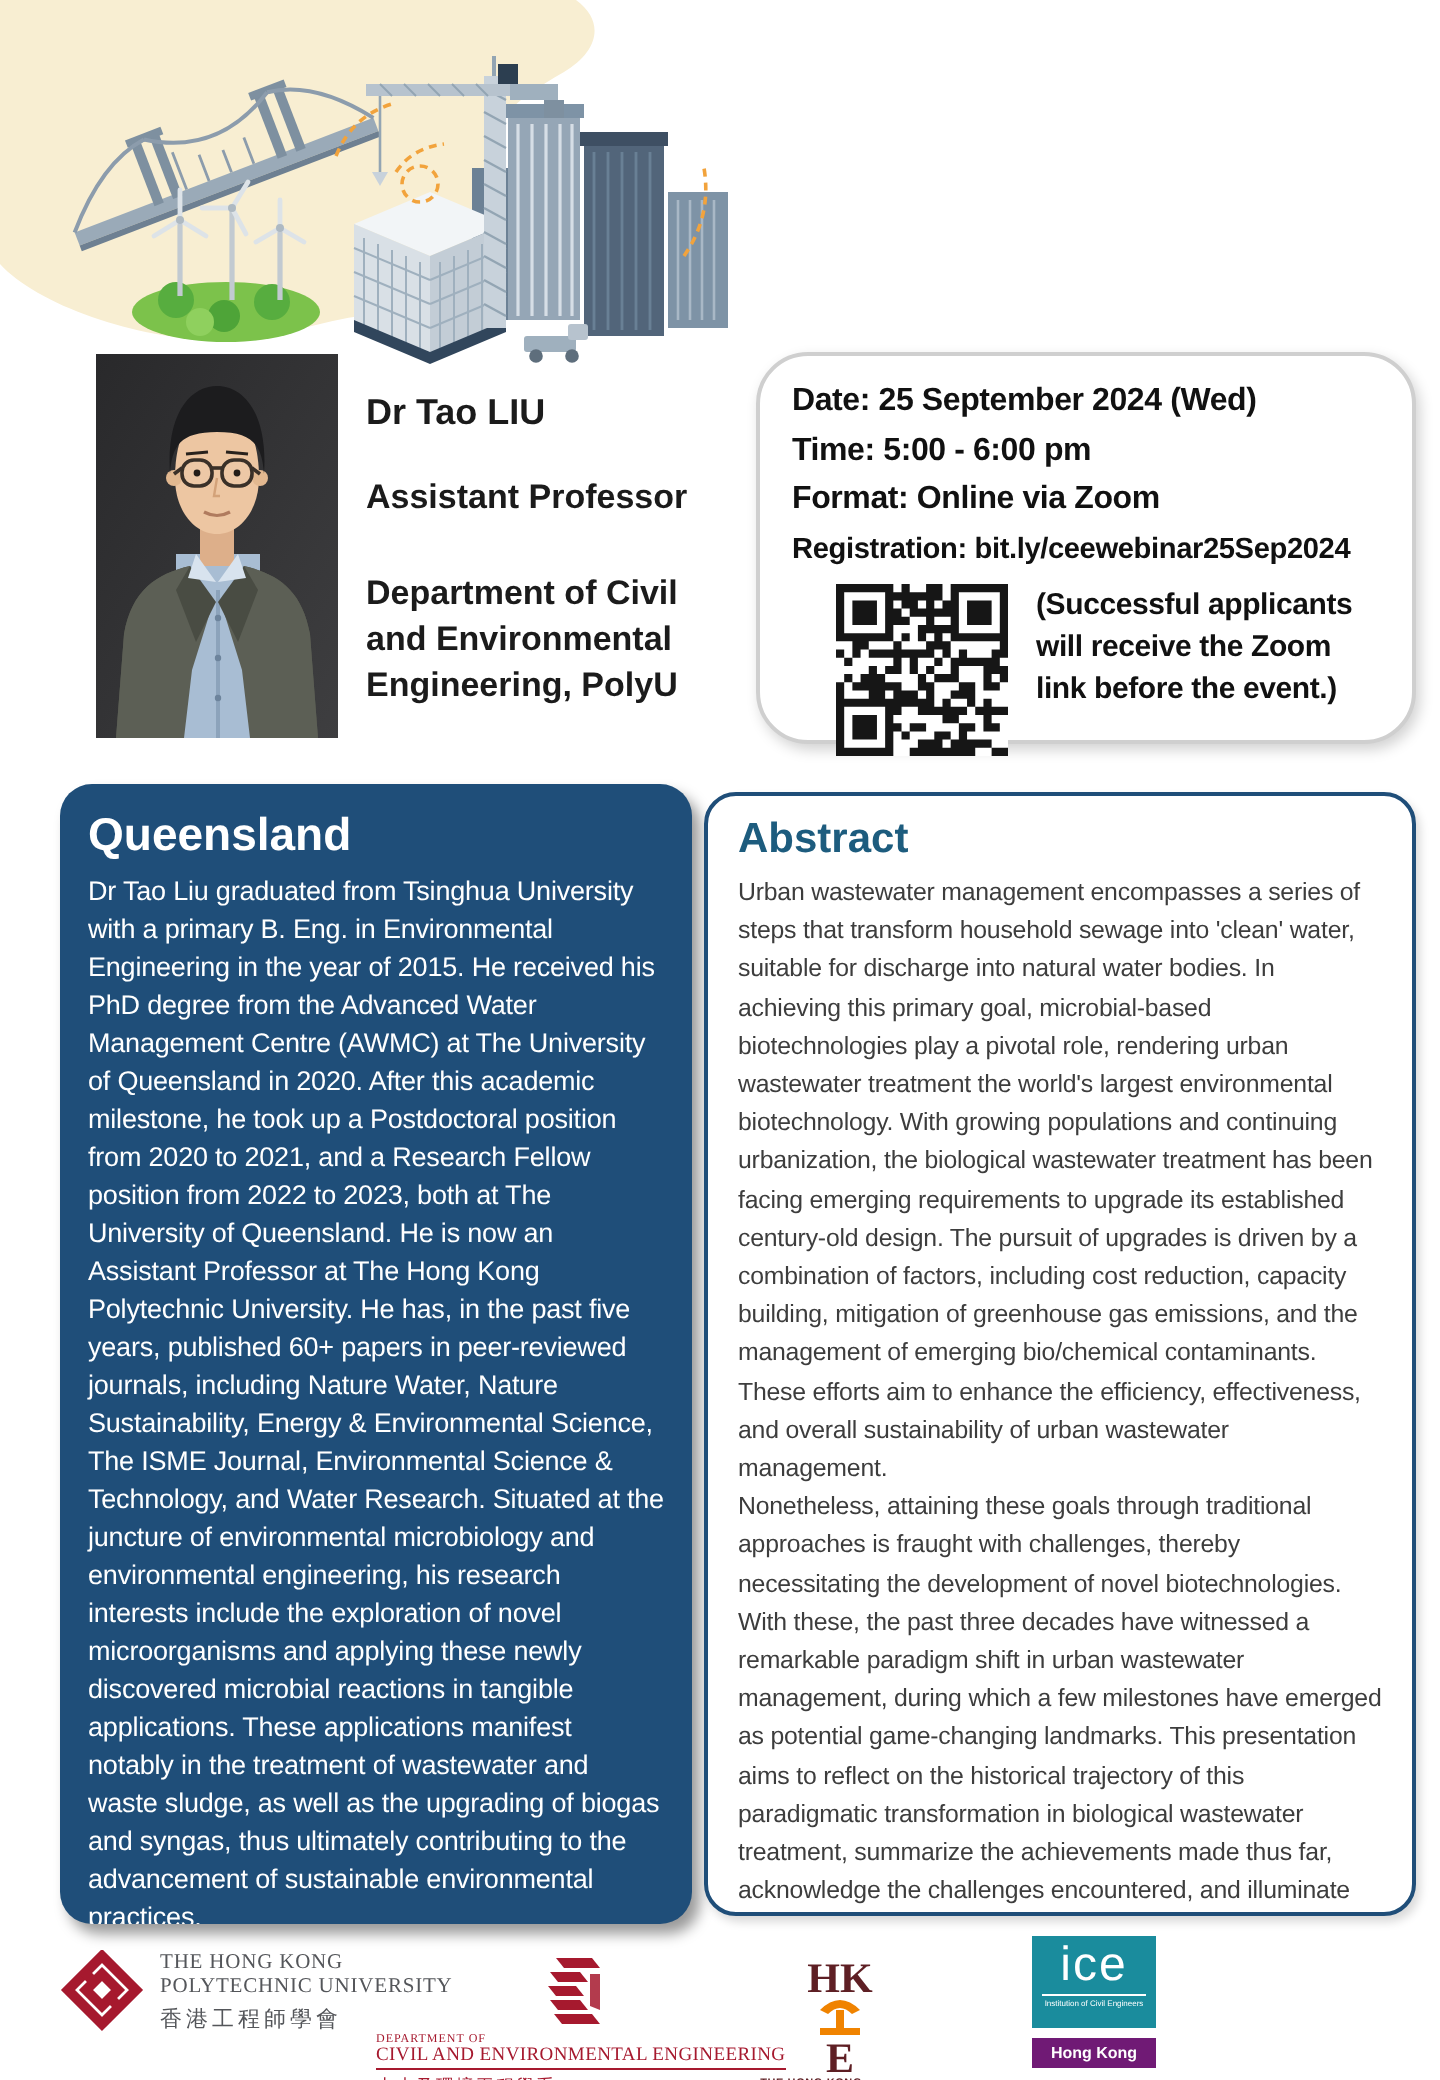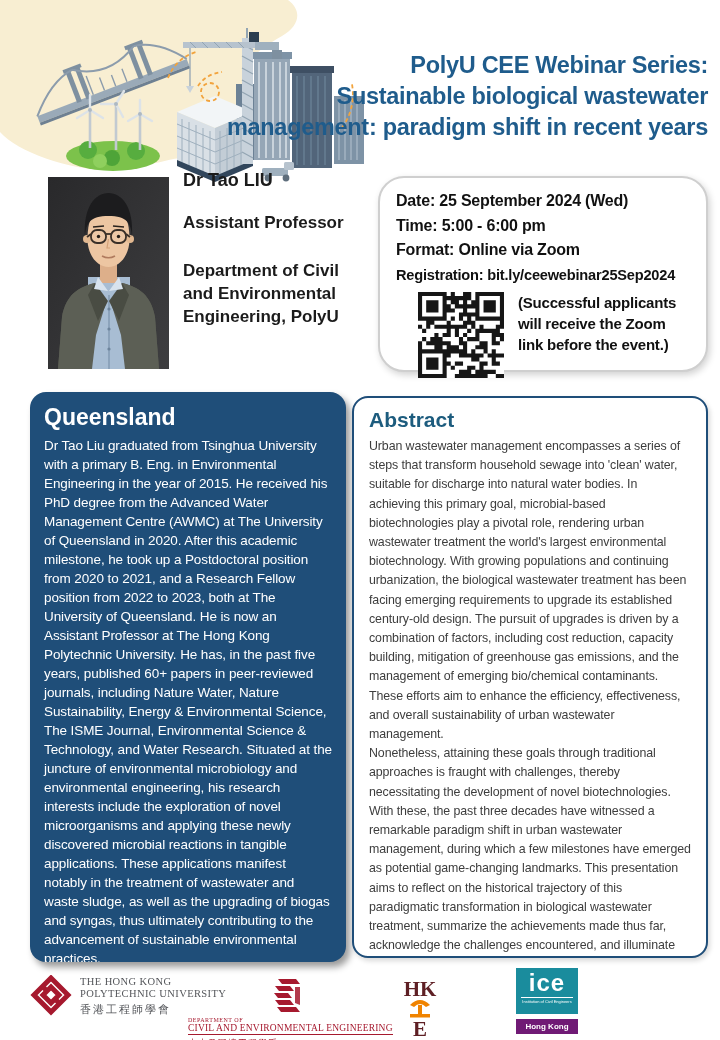--- a/index.html
+++ b/index.html
@@ -8,21 +8,21 @@
     font-family:"Liberation Sans","DejaVu Sans",sans-serif;
   }
   
   .hero-illustration{position:absolute;top:0;left:0;width:400px;height:190px;}
   .title-block{
     position:absolute;top:50px;right:12px;width:560px;text-align:right;
     font-weight:bold;color:#1F5C8C;font-size:23.5px;line-height:31px;letter-spacing:-0.3px;
   }
   
   .speaker-photo{position:absolute;left:48px;top:177px;width:121px;height:192px;}
-  .speaker-info{position:absolute;left:183px;top:170px;width:185px;color:#1b1b1b;font-weight:bold;}
+  .speaker-info{position:absolute;left:183px;top:196px;width:185px;color:#1b1b1b;font-weight:bold;}
   .speaker-name{font-size:18px;margin-bottom:22px;}
   .speaker-role{font-size:17px;margin-bottom:26px;}
   .speaker-affiliation{font-size:17px;line-height:23px;}
   
   .event-card{
     position:absolute;left:378px;top:176px;width:330px;height:196px;box-sizing:border-box;
     background:#fff;border:2px solid #cfcfcf;border-radius:26px;
     box-shadow:2px 3px 7px rgba(0,0,0,0.18);padding:11px 16px 8px 16px;color:#111;
   }
   .event-line{font-weight:bold;font-size:16px;line-height:24.5px;letter-spacing:-0.2px;}
@@ -63,21 +63,21 @@
   .hkie-letters{font-family:"Liberation Serif","DejaVu Serif",serif;font-weight:bold;font-size:21px;color:#5E1F24;line-height:20px;}
   .hkie-glyph{margin:0 1px;}
   .hkie-smalltext{margin-left:5px;color:#5E1F24;}
   .hkie-smalltext .l1{font-size:5.5px;font-weight:bold;letter-spacing:0.3px;line-height:6.5px;}
   .hkie-smalltext .l3{font-size:6px;letter-spacing:1px;margin-top:1px;}
   .hkie-division{text-align:center;color:#5E1F24;margin-top:4px;border-top:0.5px solid #b99;width:96px;padding-top:2px;}
   .hkie-division .dv{font-size:6.5px;font-weight:bold;}
   .hkie-division .dz{font-size:6px;letter-spacing:1px;}
   .logo-ice{left:516px;top:3px;display:block;width:62px;}
   .ice-main{background:#1A8C9D;width:62px;height:46px;color:#fff;text-align:center;box-sizing:border-box;padding-top:2px;}
-  .ice-word{font-size:24px;font-weight:bold;line-height:26px;letter-spacing:1px;}
+  .ice-word{font-size:24px;font-weight:normal;line-height:26px;letter-spacing:1px;}
   .ice-sub{font-size:4px;border-top:1px solid #fff;margin:1px 5px 0 5px;padding-top:1px;white-space:nowrap;overflow:hidden;}
   .ice-region{background:#701a75;width:62px;height:15px;margin-top:5px;color:#fff;font-size:8px;font-weight:bold;text-align:center;line-height:15px;}
 </style>
 </head>
 <body>
 
 <div class="poster">
 
   <svg class="hero-illustration" viewBox="0 0 400 190" aria-hidden="true">
 
@@ -223,25 +223,20 @@
     </g>
 
     <g>
       <rect x="262" y="168" width="26" height="8" rx="1.5" fill="#9FB0BE"></rect>
       <rect x="284" y="162" width="10" height="8" rx="1.5" fill="#B7C3CE"></rect>
       <circle cx="268" cy="178" r="3.4" fill="#5E6E7C"></circle>
       <circle cx="286" cy="178" r="3.4" fill="#5E6E7C"></circle>
     </g>
   </svg>
 
-  <div class="title-block">
-    <div>PolyU CEE Webinar Series:</div>
-    <div>Sustainable biological wastewater</div>
-    <div>management: paradigm shift in recent years</div>
-  </div>
 
   <svg class="speaker-photo" viewBox="0 0 121 192" aria-hidden="true">
     <defs>
       <linearGradient id="pbg" x1="0" y1="0" x2="1" y2="1">
         <stop offset="0" stop-color="#29292B"></stop>
           <stop offset="1" stop-color="#3E3E40"></stop>
       </linearGradient>
     </defs>
     <rect width="121" height="192" fill="url(#pbg)"></rect>
     <rect x="40" y="100" width="42" height="92" fill="#A8BDD3"></rect>

